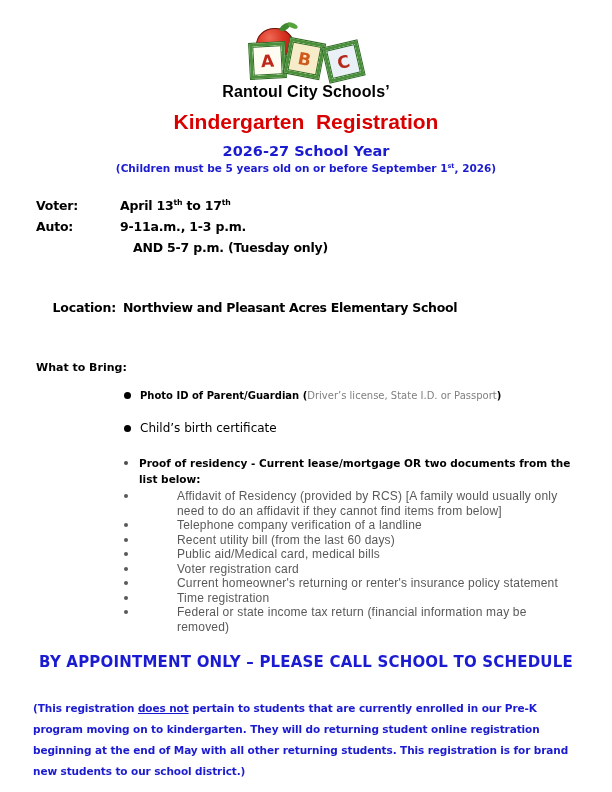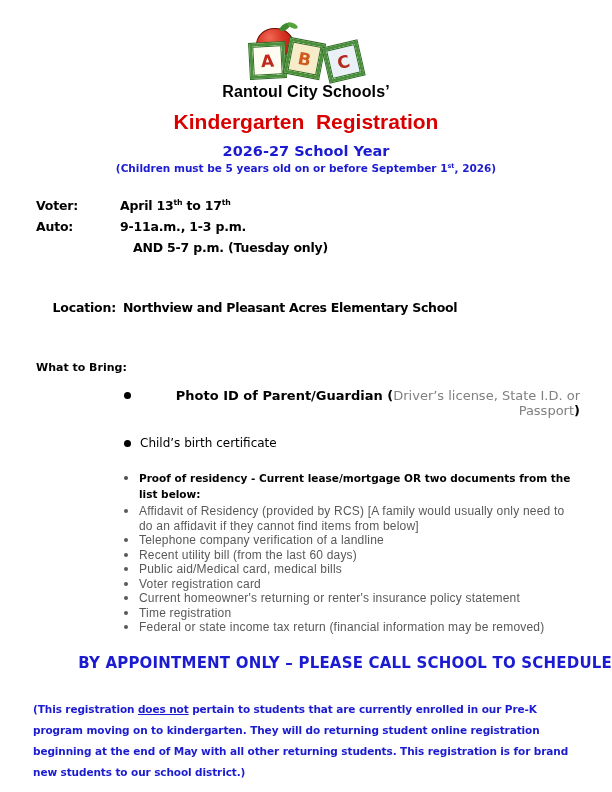--- a/index.html
+++ b/index.html
@@ -51,30 +51,30 @@
   .location-row{margin:27px 0 0 36px;font-size:12.5px;font-weight:bold;letter-spacing:-.2px;white-space:pre;}
   .location-row .loc-value{margin-left:7px;letter-spacing:-.3px;}
 
   
   .bring-heading{margin:31px 0 0 36px;font-size:11px;font-weight:bold;}
   .bullets{margin:14px 0 0 124px;width:456px;}
   .b-row{display:flex;}
   .dot-lg{flex:0 0 7px;width:7px;height:7px;border-radius:50%;background:#000;margin:4px 9px 0 0;}
   .dot-sm{flex:0 0 4px;width:4px;height:4px;border-radius:50%;background:#4d4d4d;margin:6px 11px 0 0;}
   .dot-doc{flex:0 0 4px;width:4px;height:4px;border-radius:50%;background:#595959;margin:5px 11px 0 0;}
-  .b-item1{font-size:13px;font-weight:bold;line-height:15px;text-align:right;}
+  .b-item1{font-size:10px;font-weight:bold;line-height:15px;}
   .b-gray{color:#808080;font-weight:normal;}
   .b-item2{font-size:12px;line-height:15px;margin-top:18px;}
   .b-item3{font-size:10.5px;font-weight:bold;line-height:16px;margin-top:19px;}
   .doc-list{margin-top:2px;}
   .doc-item{font-family:"Liberation Sans",sans-serif;font-size:12px;letter-spacing:.2px;
-            color:#595959;line-height:14.5px;}
+            color:#595959;line-height:14.5px;gap:38px;}
 
   
-  .appointment{margin-top:19px;text-align:right;font-size:15px;font-weight:bold;
+  .appointment{margin-top:19px;text-align:center;font-size:15px;font-weight:bold;
                color:#1b1bd1;letter-spacing:.2px;}
   .footnote{margin:27px 33px 0 33px;font-size:10.5px;font-weight:bold;color:#1b1bd1;
             line-height:21px;letter-spacing:-.1px;}
   .footnote .emph{text-decoration:underline;}
 </style>
 </head>
 <body>
 
 <div class="page">
 

